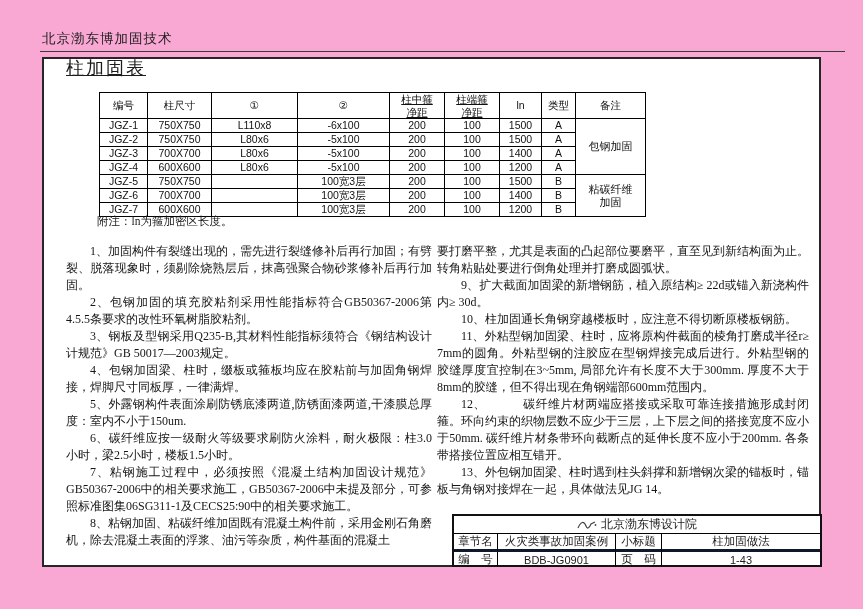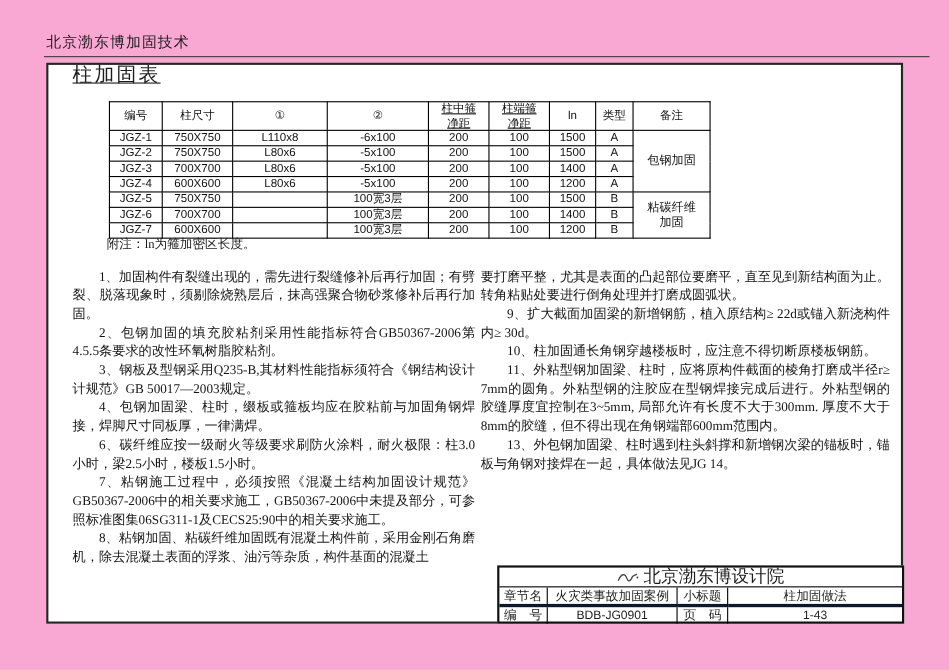--- a/index.html
+++ b/index.html
@@ -29,21 +29,21 @@
     color:#151515; }
   .notes-left { left:66px; width:366px; }
   .notes-right { left:437px; width:372px; }
   .notes p { margin:0; }
   .notes p.ind { text-indent:2em; }
 
   .title-block { position:absolute; left:452px; top:514px; width:370px; height:53px;
     border:2px solid #111; box-sizing:border-box; background:#fff;
     font-size:11.5px; }
   .tb-company { height:17px; border-bottom:1px solid #000; display:flex; align-items:center;
-    justify-content:center; gap:4px; font-size:16px; }
+    justify-content:center; gap:4px; font-size:12px; }
   .tb-grid { display:grid; grid-template-columns:44px 118px 46px 1fr; }
   .tb-cell { height:15px; border-bottom:3px solid #0f172a; border-right:1px solid #000;
     display:flex; align-items:center; justify-content:center; overflow:hidden; }
   .tb-cell.last { border-right:none; }
   .tb-cell.bottom { border-bottom:none; }
   .tb-value { font-family:"Liberation Sans","DejaVu Sans",sans-serif; font-size:11px; }
   .logo-svg { display:block; }
 </style>
 </head>
 <body>
@@ -159,30 +159,32 @@
   </tbody>
     </table>
 
   <div class="footnote">附注：ln为箍加密区长度。</div>
 
   <div class="notes notes-left">
     <p class="ind">1、加固构件有裂缝出现的，需先进行裂缝修补后再行加固；有劈裂、脱落现象时，须剔除烧熟层后，抹高强聚合物砂浆修补后再行加固。</p>
     <p class="ind">2、包钢加固的填充胶粘剂采用性能指标符合GB50367-2006第4.5.5条要求的改性环氧树脂胶粘剂。</p>
     <p class="ind">3、钢板及型钢采用Q235-B,其材料性能指标须符合《钢结构设计计规范》GB 50017—2003规定。</p>
     <p class="ind">4、包钢加固梁、柱时，缀板或箍板均应在胶粘前与加固角钢焊接，焊脚尺寸同板厚，一律满焊。</p>
+    <p class="ind">5、外露钢构件表面涂刷防锈底漆两道,防锈面漆两道,干漆膜总厚度：室内不小于150um.</p>
     <p class="ind">6、碳纤维应按一级耐火等级要求刷防火涂料，耐火极限：柱3.0小时，梁2.5小时，楼板1.5小时。</p>
     <p class="ind">7、粘钢施工过程中，必须按照《混凝土结构加固设计规范》GB50367-2006中的相关要求施工，GB50367-2006中未提及部分，可参照标准图集06SG311-1及CECS25:90中的相关要求施工。</p>
     <p class="ind">8、粘钢加固、粘碳纤维加固既有混凝土构件前，采用金刚石角磨机，除去混凝土表面的浮浆、油污等杂质，构件基面的混凝土</p>
   </div>
 
   <div class="notes notes-right">
     <p>要打磨平整，尤其是表面的凸起部位要磨平，直至见到新结构面为止。转角粘贴处要进行倒角处理并打磨成圆弧状。</p>
     <p class="ind">9、扩大截面加固梁的新增钢筋，植入原结构≥ 22d或锚入新浇构件内≥ 30d。</p>
     <p class="ind">10、柱加固通长角钢穿越楼板时，应注意不得切断原楼板钢筋。</p>
     <p class="ind">11、外粘型钢加固梁、柱时，应将原构件截面的棱角打磨成半径r≥ 7mm的圆角。外粘型钢的注胶应在型钢焊接完成后进行。外粘型钢的胶缝厚度宜控制在3~5mm, 局部允许有长度不大于300mm. 厚度不大于8mm的胶缝，但不得出现在角钢端部600mm范围内。</p>
+    <p class="ind">12、　　　碳纤维片材两端应搭接或采取可靠连接措施形成封闭箍。环向约束的织物层数不应少于三层，上下层之间的搭接宽度不应小于50mm. 碳纤维片材条带环向截断点的延伸长度不应小于200mm. 各条带搭接位置应相互错开。</p>
     <p class="ind">13、外包钢加固梁、柱时遇到柱头斜撑和新增钢次梁的锚板时，锚板与角钢对接焊在一起，具体做法见JG 14。</p>
   </div>
 
   <div class="title-block">
     <div class="tb-company">
       <span>
         <svg class="logo-svg" width="20" height="12" viewBox="0 0 20 12">
           <path d="M1 9 C4 2, 7 2, 9 7 C10 10, 12 10, 14 5 L18 3" stroke="#444" stroke-width="1.2" fill="none"></path>
           <circle cx="18.5" cy="6" r="0.9" fill="#444"></circle>
         </svg>

